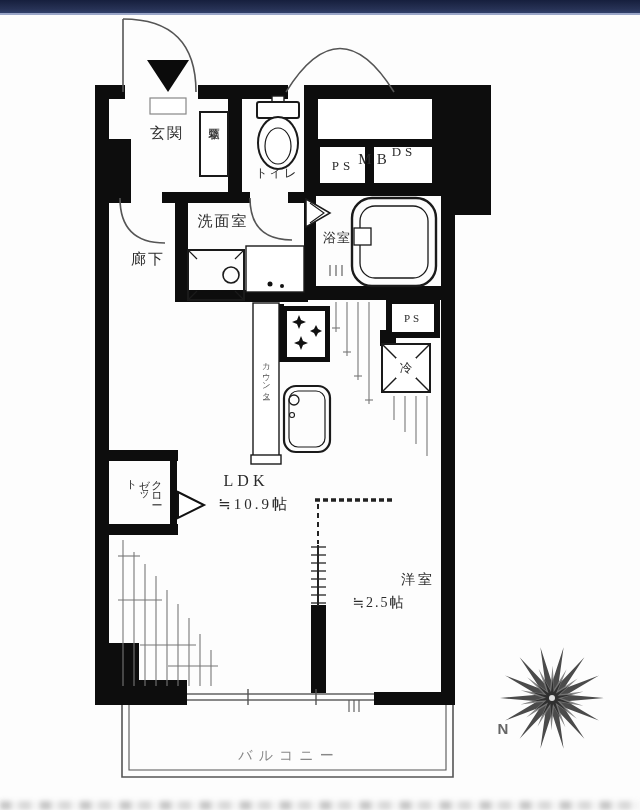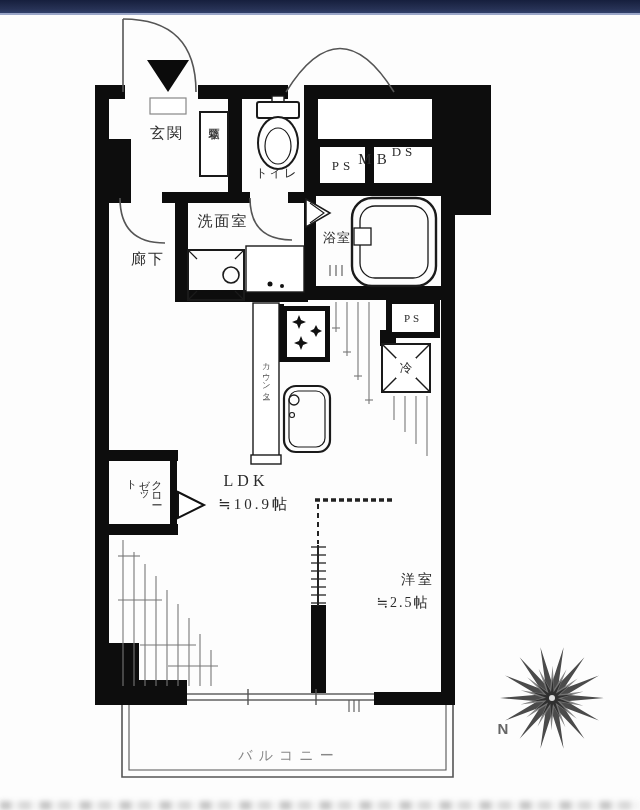--- a/index.html
+++ b/index.html
@@ -226,18 +226,18 @@
   <span class="lbl" style="left:223px;top:221px;font-size:15px;letter-spacing:2px;">洗面室</span>
   <span class="lbl" style="left:148px;top:259px;font-size:15px;letter-spacing:2px;">廊下</span>
   <span class="lbl" style="left:337px;top:237px;font-size:13px;letter-spacing:1px;">浴室</span>
   <span class="lbl" style="left:413px;top:318px;font-size:11px;letter-spacing:3px;">PS</span>
   <span class="vlbl" style="left:266px;top:384px;height:54px;font-size:8.5px;color:#555;">カウンター</span>
   <span class="lbl" style="left:406px;top:368px;font-size:12.5px;">冷</span>
   <span class="lbl" style="left:246px;top:481px;font-size:16px;letter-spacing:4px;">LDK</span>
   <span class="lbl" style="left:254px;top:504px;font-size:15px;letter-spacing:3px;">≒10.9帖</span>
   <span class="vlbl" style="left:144px;top:492px;height:40px;font-size:11px;letter-spacing:1px;">クローゼット</span>
   <span class="lbl" style="left:374px;top:580px;font-size:14px;letter-spacing:3px;margin-left:44px;">洋室</span>
-  <span class="lbl" style="left:379px;top:603px;font-size:14px;letter-spacing:2px;margin-left:24px;">≒2.5帖</span>
+  <span class="lbl" style="left:379px;top:603px;font-size:14px;letter-spacing:2px;">≒2.5帖</span>
   <span class="lbl" style="left:289px;top:756px;font-size:14px;letter-spacing:6px;color:#888;">バルコニー</span>
   <span class="lbl" style="left:503px;top:728px;font-size:15px;font-weight:bold;color:#666;font-family:'Liberation Sans','DejaVu Sans',sans-serif;">N</span>
 
   <div class="artifact"></div>
 </div>
 
 </body></html>

